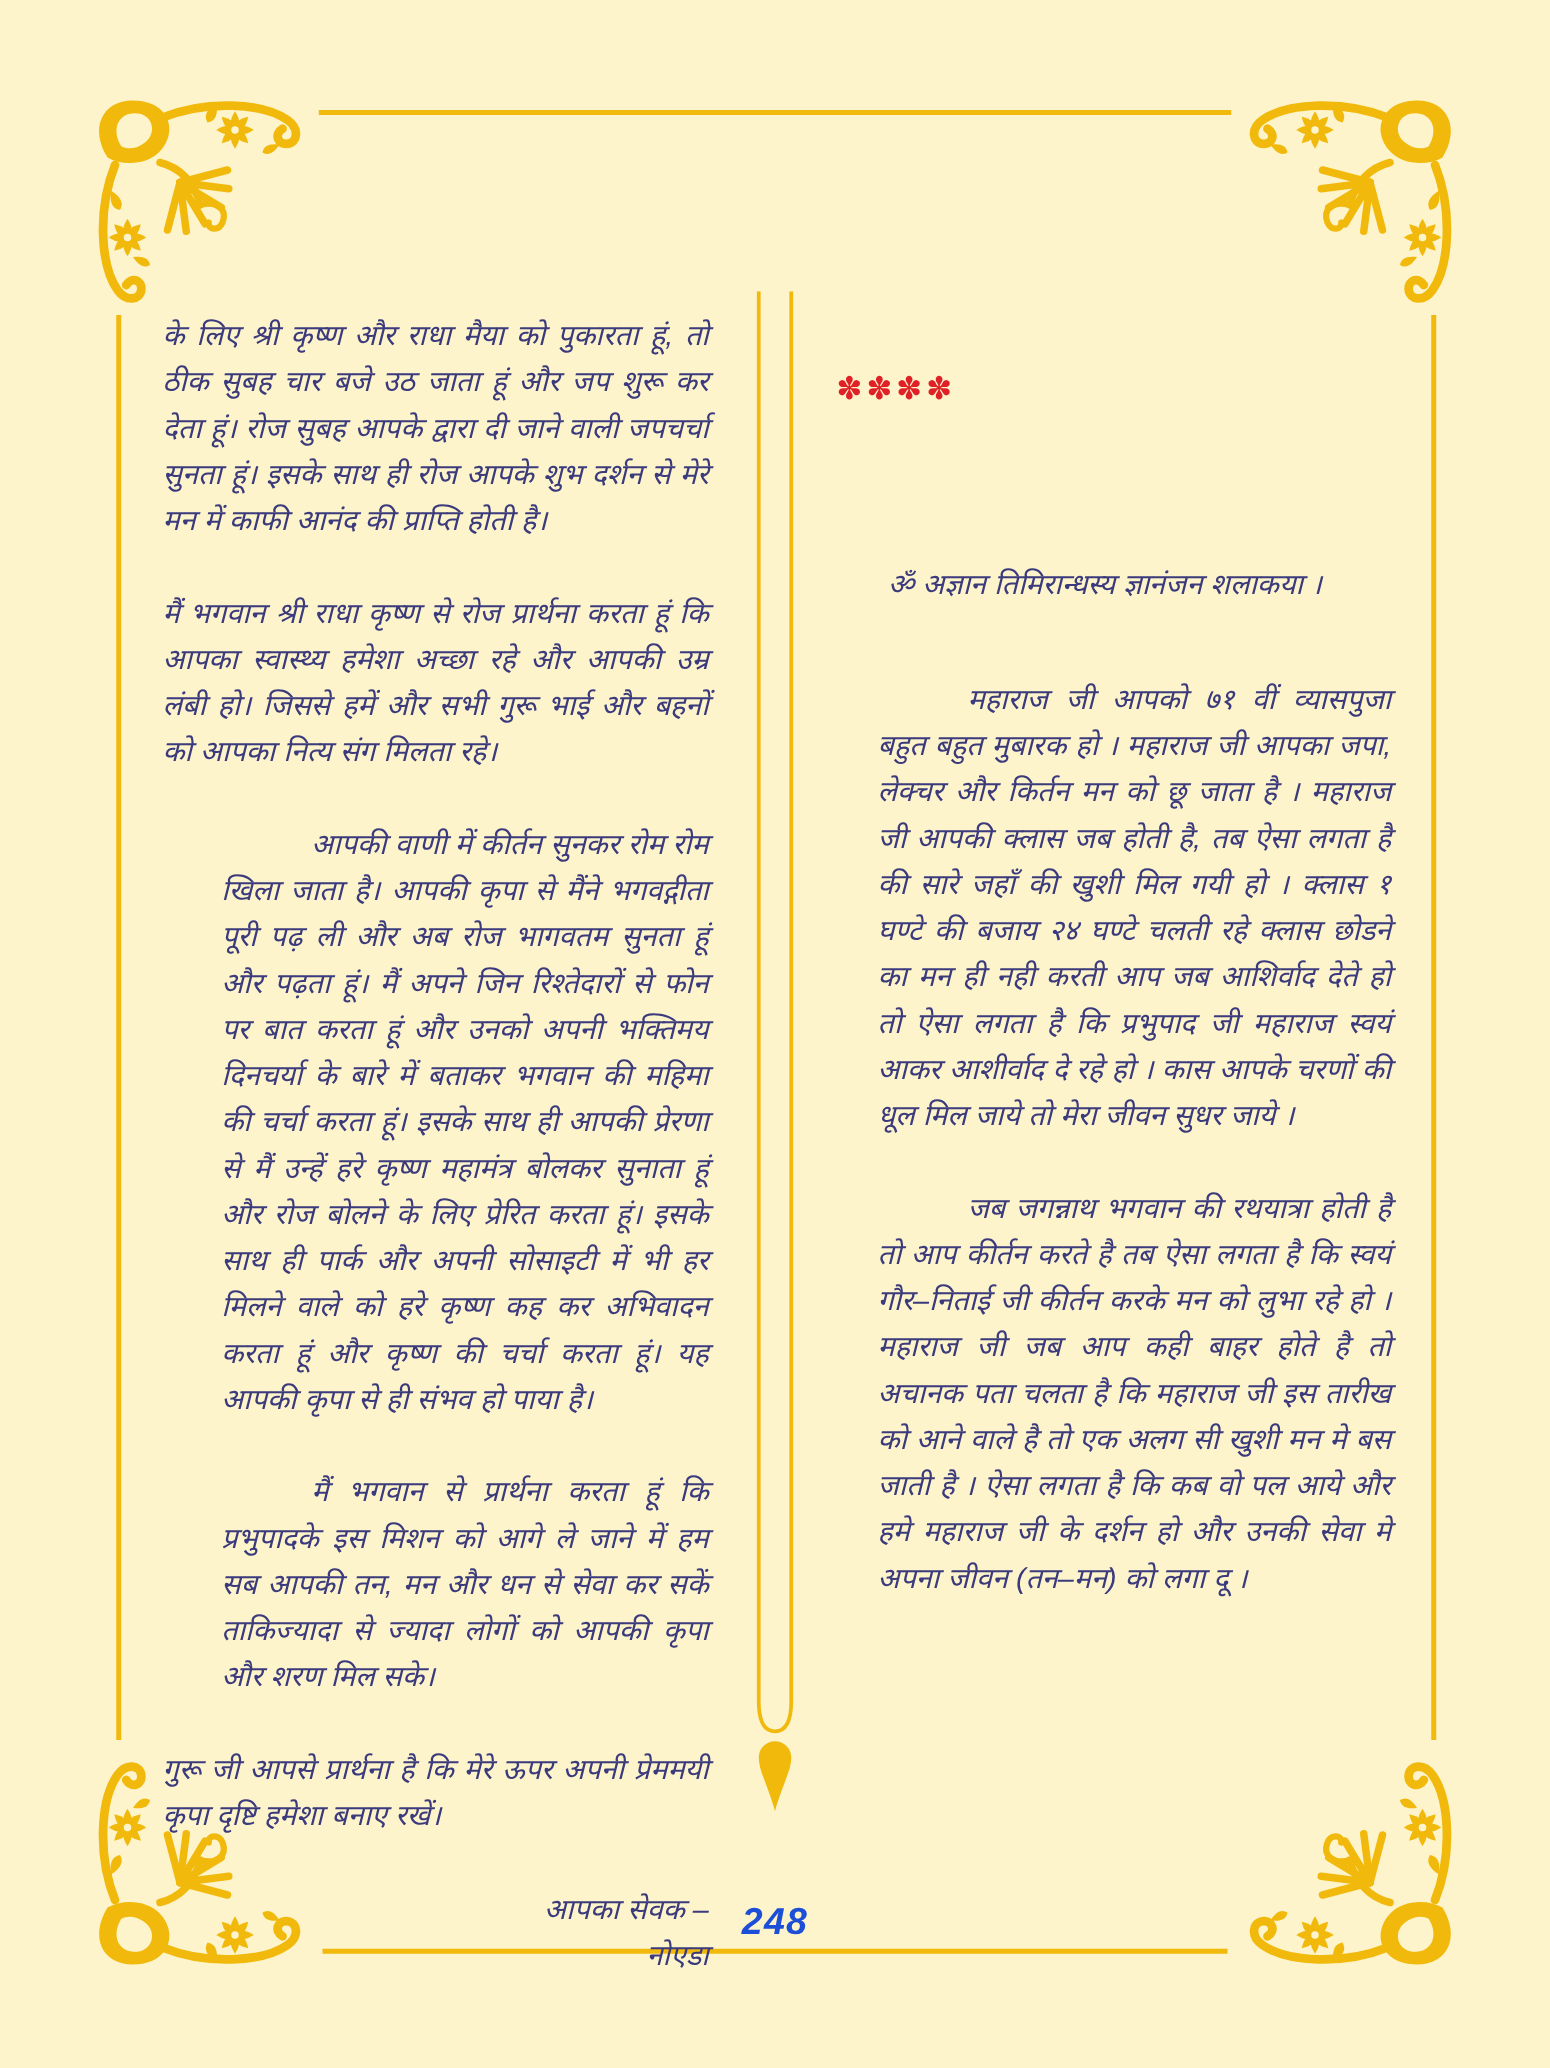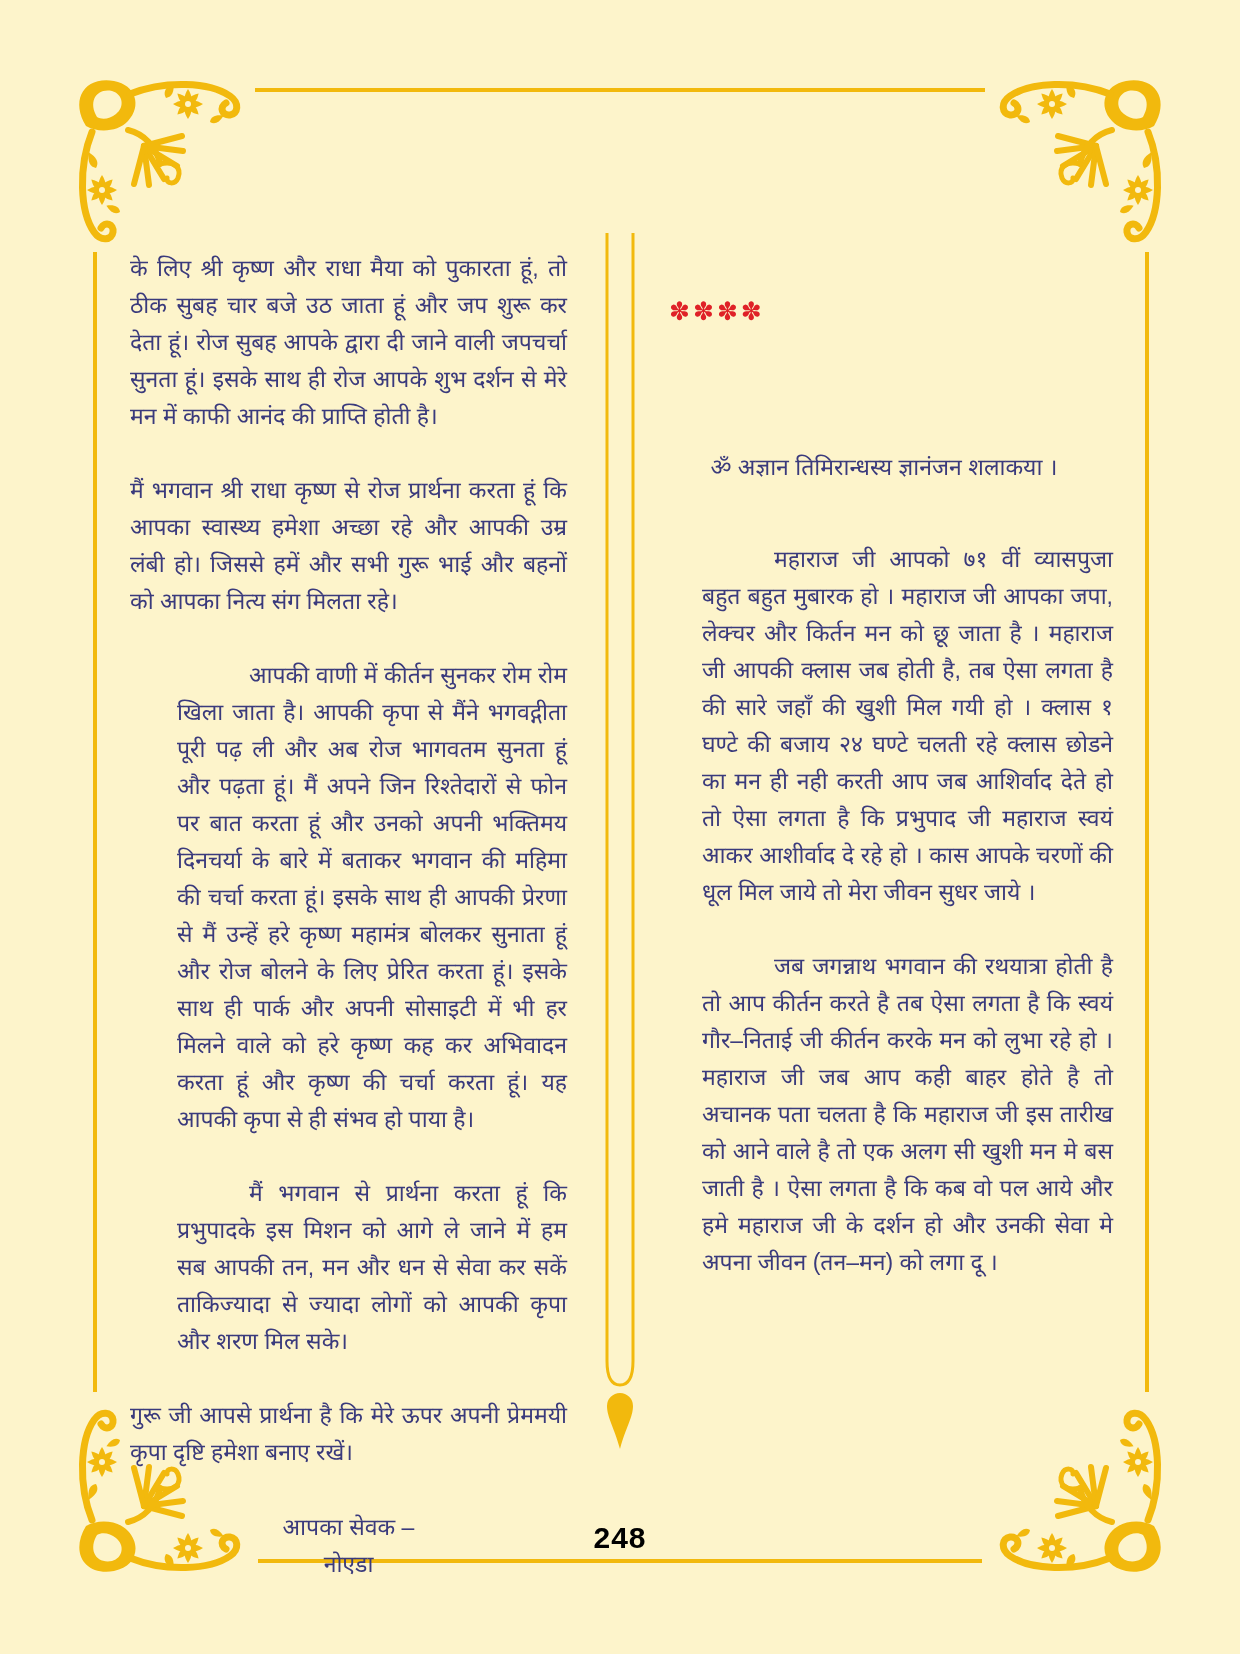--- a/index.html
+++ b/index.html
@@ -6,20 +6,21 @@
   body{
     font-family:"Liberation Sans","DejaVu Sans",sans-serif;
     background:#e8e0c0;
   }
   .page{
     position:relative;
     width:1240px;height:1654px;
     background:#FDF4CB;
     overflow:hidden;
     margin:0 auto;
+    font-style:italic;
   }
   
   .frame-line{position:absolute;background:#F2B90D;}
   .frame-top{left:255px;top:88px;width:730px;height:4px;}
   .frame-bottom{left:258px;top:1559px;width:724px;height:4px;}
   .frame-left{left:93px;top:252px;width:4px;height:1140px;}
   .frame-right{left:1145px;top:252px;width:4px;height:1140px;}
   .corner{position:absolute;width:185px;height:185px;}
   .corner-tl{left:70px;top:72px;}
   .corner-tr{left:985px;top:72px;transform:scaleX(-1);}
@@ -46,26 +47,26 @@
     font-weight:bold;
     text-align:left;
     margin:0 0 0 14px;
   }
   .shloka{
     text-align:center;
     margin:118px 0 55px 0;
   }
   .shloka div{line-height:38px;}
   .signature{margin-top:38px;}
-  .signature div{line-height:37px;text-align:center;}
+  .signature div{line-height:37px;text-align:right;}
   .page-number{
     position:absolute;
     left:0;top:1521px;width:100%;
     text-align:center;
-    color:#000000;
+    color:#1d4ed8;
     font-size:30px;
     font-weight:bold;
     letter-spacing:1px;
   }
 </style>
 </head>
 <body>
 
 <div class="page">
 

